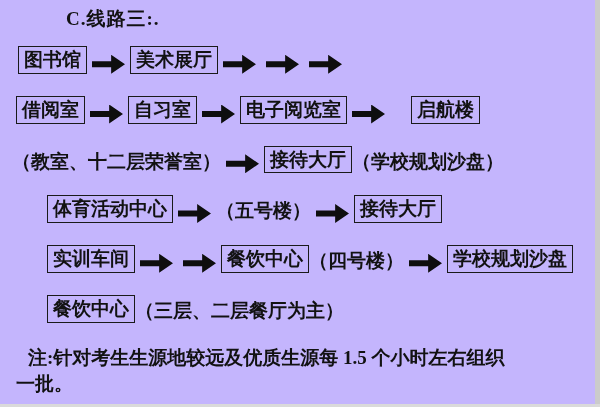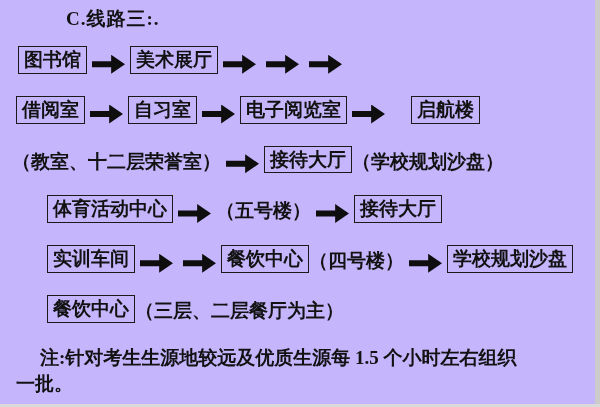--- a/index.html
+++ b/index.html
@@ -53,21 +53,21 @@
     clip-path:polygon(0% 34%,58% 34%,58% 0%,100% 50%,58% 100%,58% 66%,0% 66%);
     margin:0 5px;
     flex:0 0 auto;
   }
   .gap-after{margin-right:26px;}
 
   .note{
     font-size:19px;
     line-height:1.4;
   }
-  .note .l1{margin-left:40px;}
+  .note .l1{margin-left:28px;}
   .note .l2{margin-left:16px;}
 </style>
 </head>
 <body>
 
 <div class="page">
 
   <div class="title">C.线路三:.</div>
 
   <div class="row indent-18">

